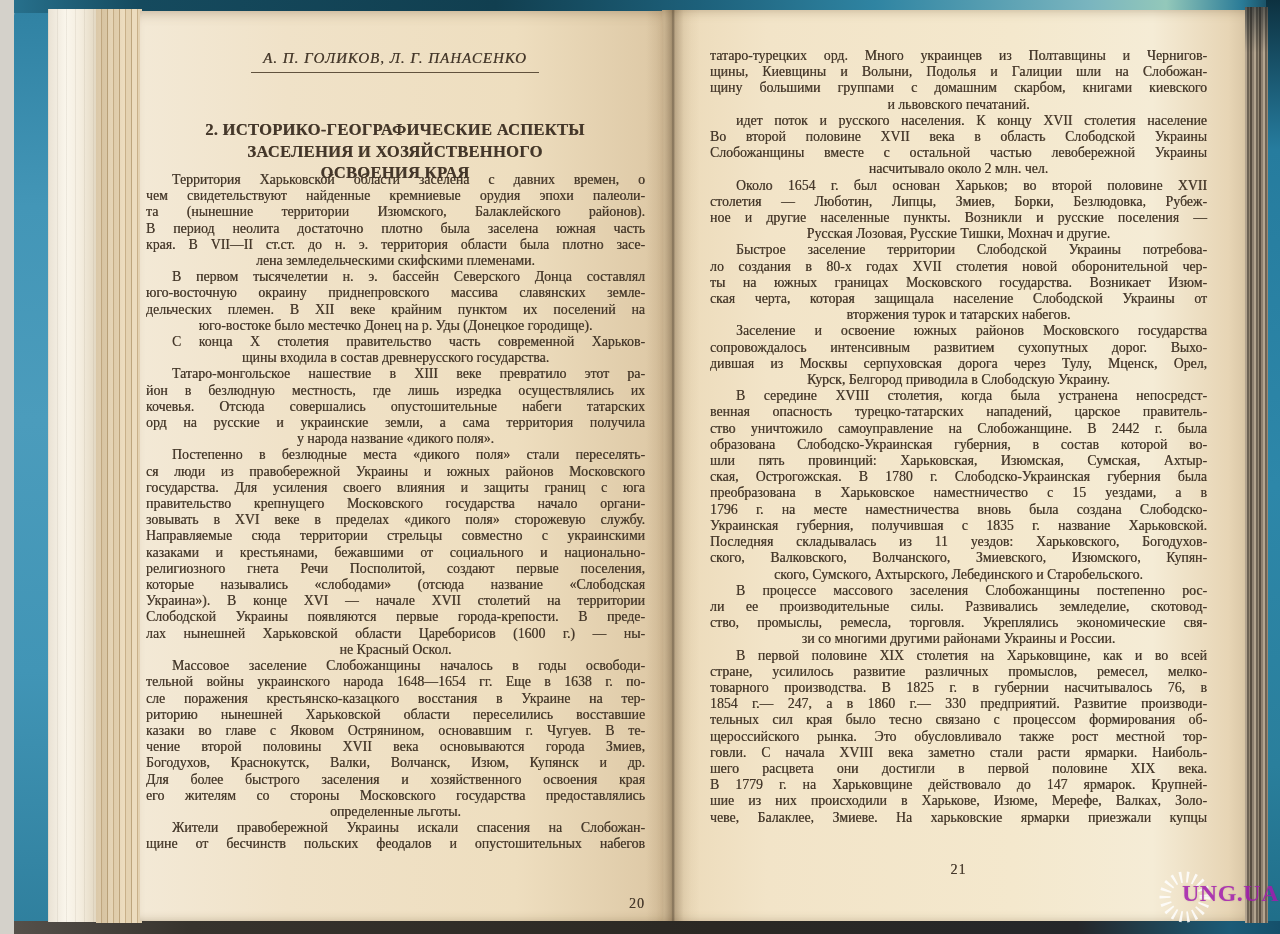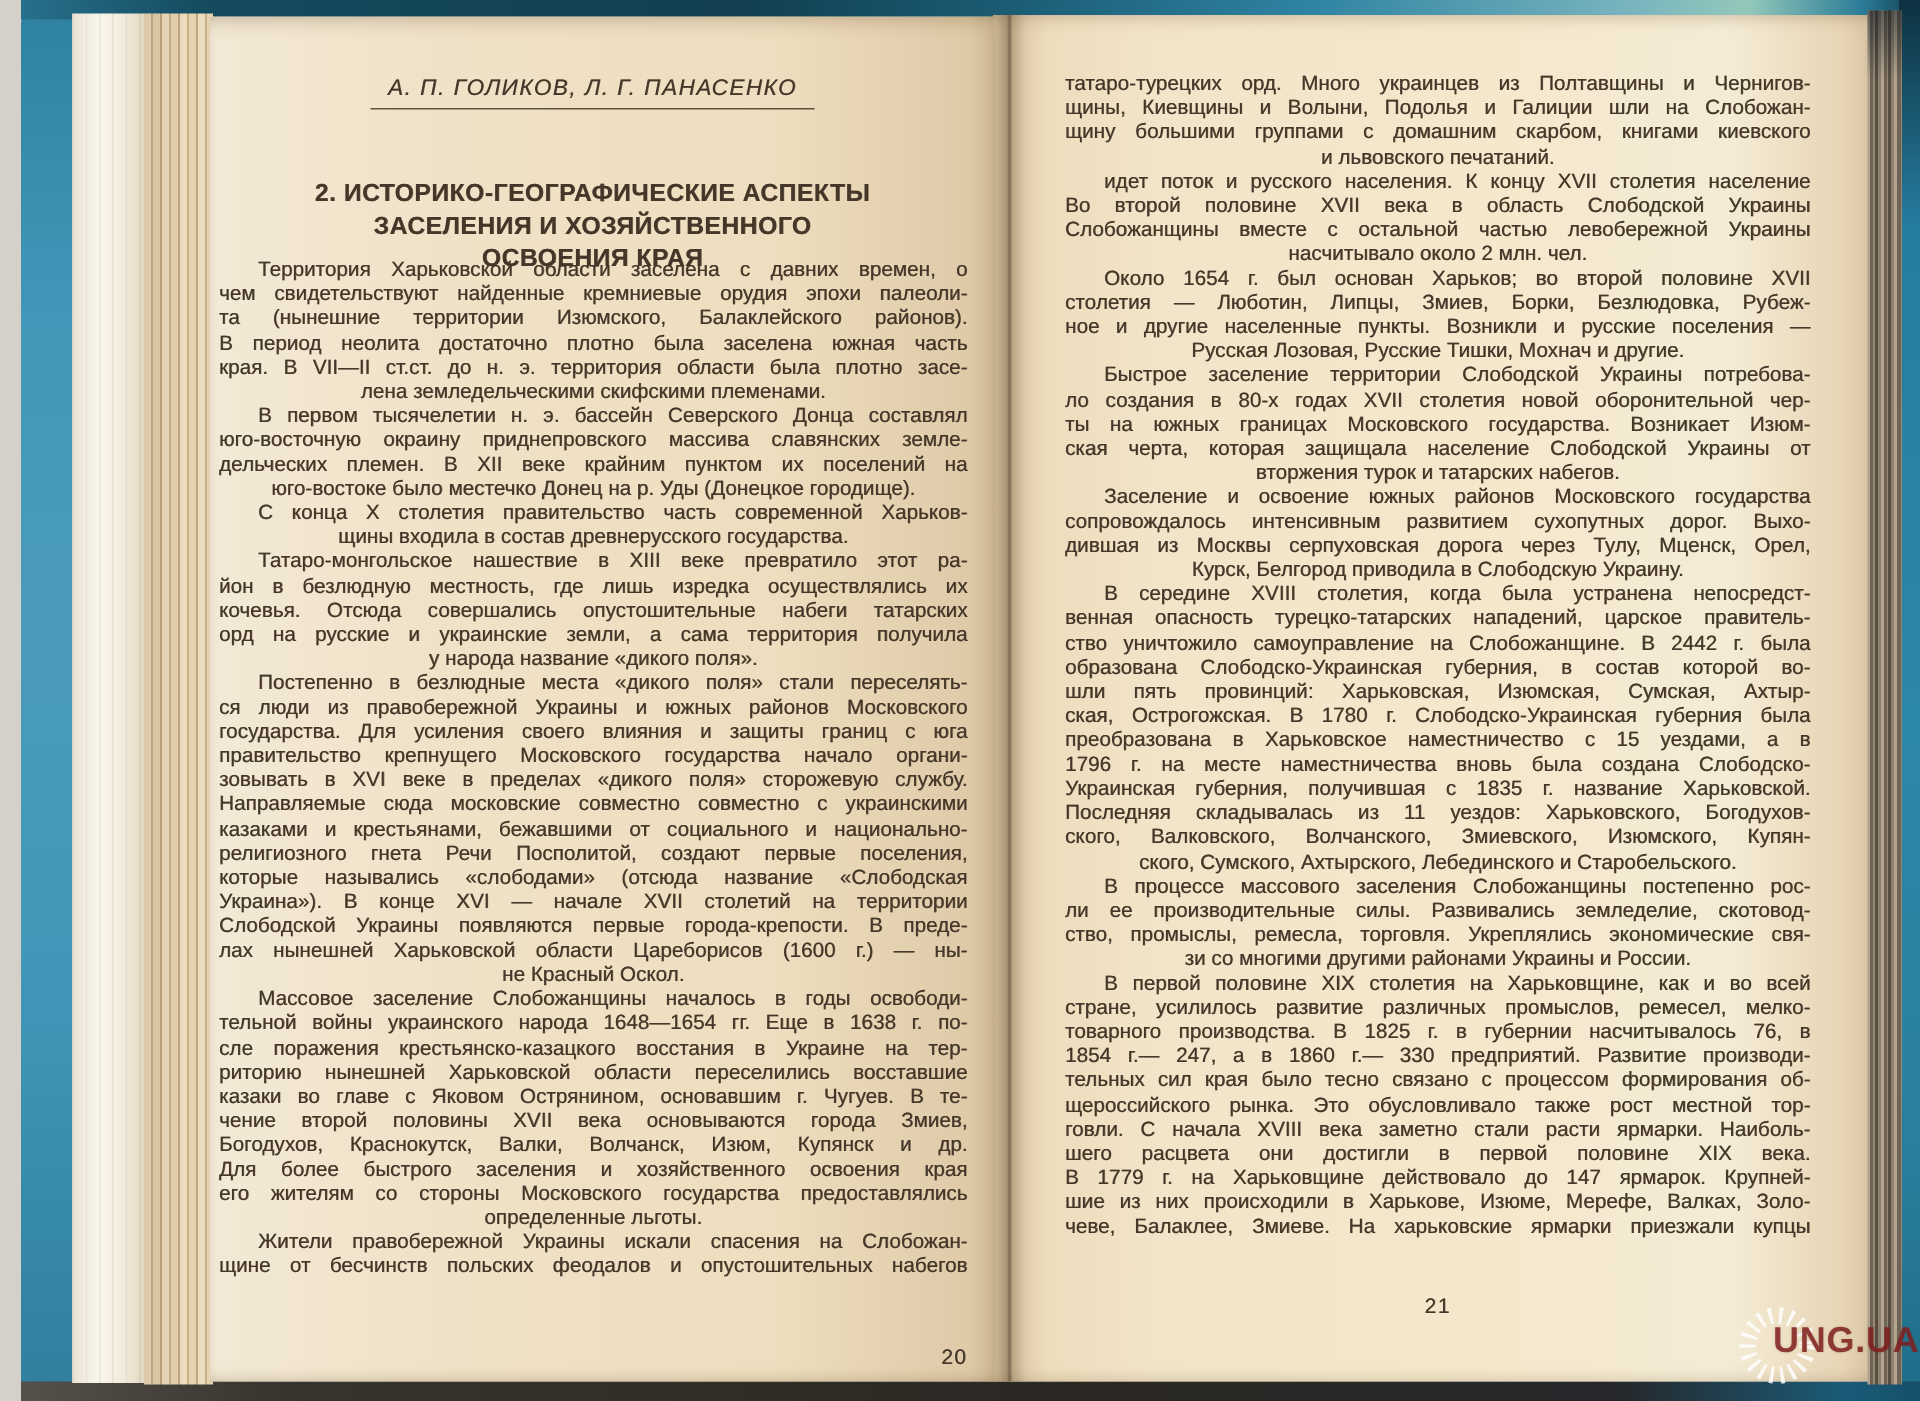--- a/index.html
+++ b/index.html
@@ -1,19 +1,19 @@
 <!DOCTYPE html>
 <html><head>
 <meta charset="utf-8">
 <style>
   html,body{margin:0;padding:0;}
   .scan{
     position:relative; width:1280px; height:934px; overflow:hidden;
     background:#d4d1ca;
-    font-family:Liberation Sans, sans-serif;
+    font-family:Liberation Serif, serif;
   }
   
   .cover-left{position:absolute;left:14px;top:2px;width:40px;height:930px;
     border-radius:14px 0 0 8px;
     background:linear-gradient(180deg,#2f81a2,#4396b7 22%,#4b9cbc 45%,#4195b6 72%,#2f7f9d 100%);}
   .cover-top{position:absolute;left:14px;top:0;width:1266px;height:13px;
     background:linear-gradient(90deg,#27708c 0,#154a5e 10%,#113f50 38%,#1d607a 54%,#2f84a2 68%,#7ab5bf 85%,#93c8ba 91%,#2a7b97 97%,#123c4d 100%);}
   .cover-right{position:absolute;left:1266px;top:0;width:14px;height:934px;
     background:linear-gradient(180deg,#0d3140,#267c9e 16%,#2d87a9 52%,#2a7f9c 82%,#1f6d88 100%);}
   .cover-bottom{position:absolute;left:14px;top:921px;width:1266px;height:13px;
@@ -59,21 +59,21 @@
   .body-right{left:710px;top:48px;width:497px;}
   .jl{text-align:justify;text-align-last:justify;}
   .ll{text-align:center;}
   .para.ind .jl:first-child{text-indent:26px;}
   .pagenum{position:absolute;text-align:center;font-size:14px;letter-spacing:1px;}
   .pagenum-left{left:146px;top:896px;width:499px;text-align:right;}
   .pagenum-right{left:710px;top:862px;width:497px;}
   
   .watermark{position:absolute;left:1148px;top:866px;width:132px;height:62px;opacity:.85;}
   .wm-sun{position:absolute;left:8px;top:2px;}
-  .wm-text{position:absolute;left:34px;top:14px;font-size:24px;font-weight:bold;color:#7f1d1d;
+  .wm-text{position:absolute;left:34px;top:14px;font-size:24px;font-weight:bold;color:#a21caf;
     letter-spacing:.5px;text-shadow:0 0 2px rgba(90,80,60,.25);}
 </style>
 </head>
 <body>
 
 <div class="scan">
 
   <div class="cover-left"></div>
   <div class="cover-top"></div>
   <div class="cover-right"></div>
@@ -119,21 +119,21 @@
         <div class="jl">кочевья. Отсюда совершались опустошительные набеги татарских</div>
         <div class="jl">орд на русские и украинские земли, а сама территория получила</div>
         <div class="ll">у народа название «дикого поля».</div>
       </div>
       <div class="para ind">
         <div class="jl">Постепенно в безлюдные места «дикого поля» стали переселять-</div>
         <div class="jl">ся люди из правобережной Украины и южных районов Московского</div>
         <div class="jl">государства. Для усиления своего влияния и защиты границ с юга</div>
         <div class="jl">правительство крепнущего Московского государства начало органи-</div>
         <div class="jl">зовывать в XVI веке в пределах «дикого поля» сторожевую службу.</div>
-        <div class="jl">Направляемые сюда московские совместно совместно с украинскими</div>
+        <div class="jl">Направляемые сюда территории стрельцы совместно с украинскими</div>
         <div class="jl">казаками и крестьянами, бежавшими от социального и национально-</div>
         <div class="jl">религиозного гнета Речи Посполитой, создают первые поселения,</div>
         <div class="jl">которые назывались «слободами» (отсюда название «Слободская</div>
         <div class="jl">Украина»). В конце XVI — начале XVII столетий на территории</div>
         <div class="jl">Слободской Украины появляются первые города-крепости. В преде-</div>
         <div class="jl">лах нынешней Харьковской области Цареборисов (1600 г.) — ны-</div>
         <div class="ll">не Красный Оскол.</div>
       </div>
       <div class="para ind">
         <div class="jl">Массовое заселение Слобожанщины началось в годы освободи-</div>

